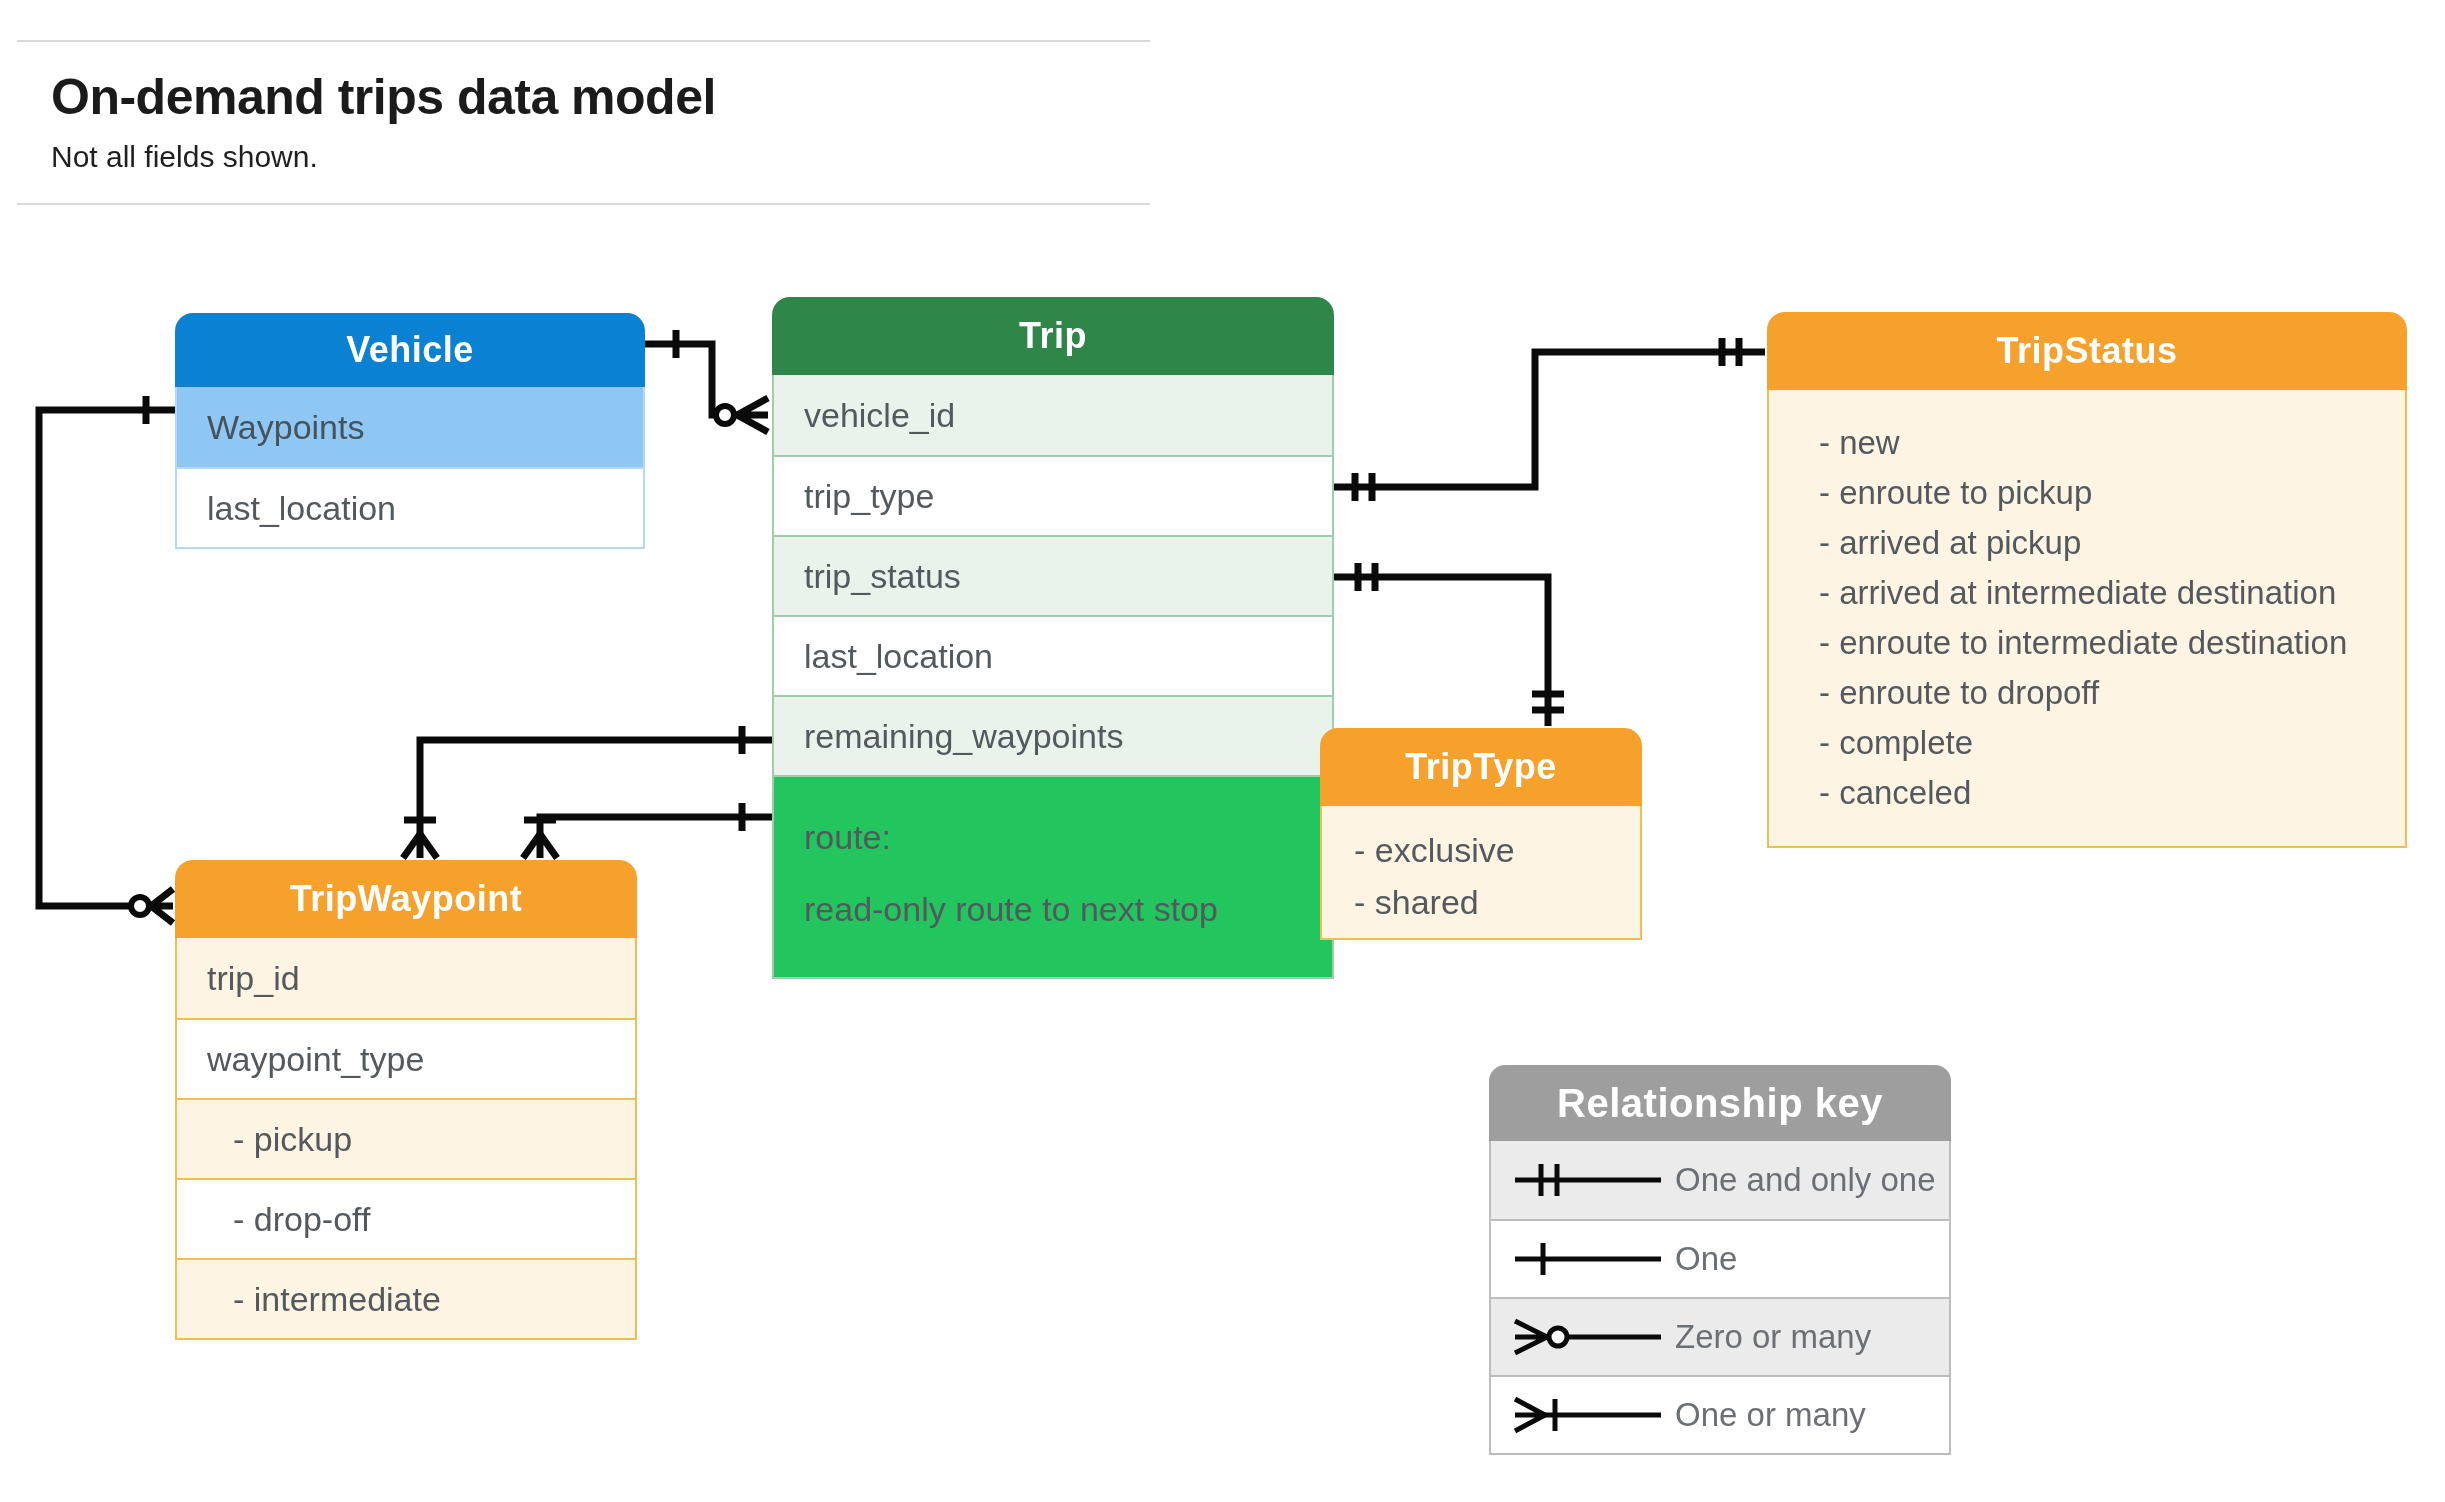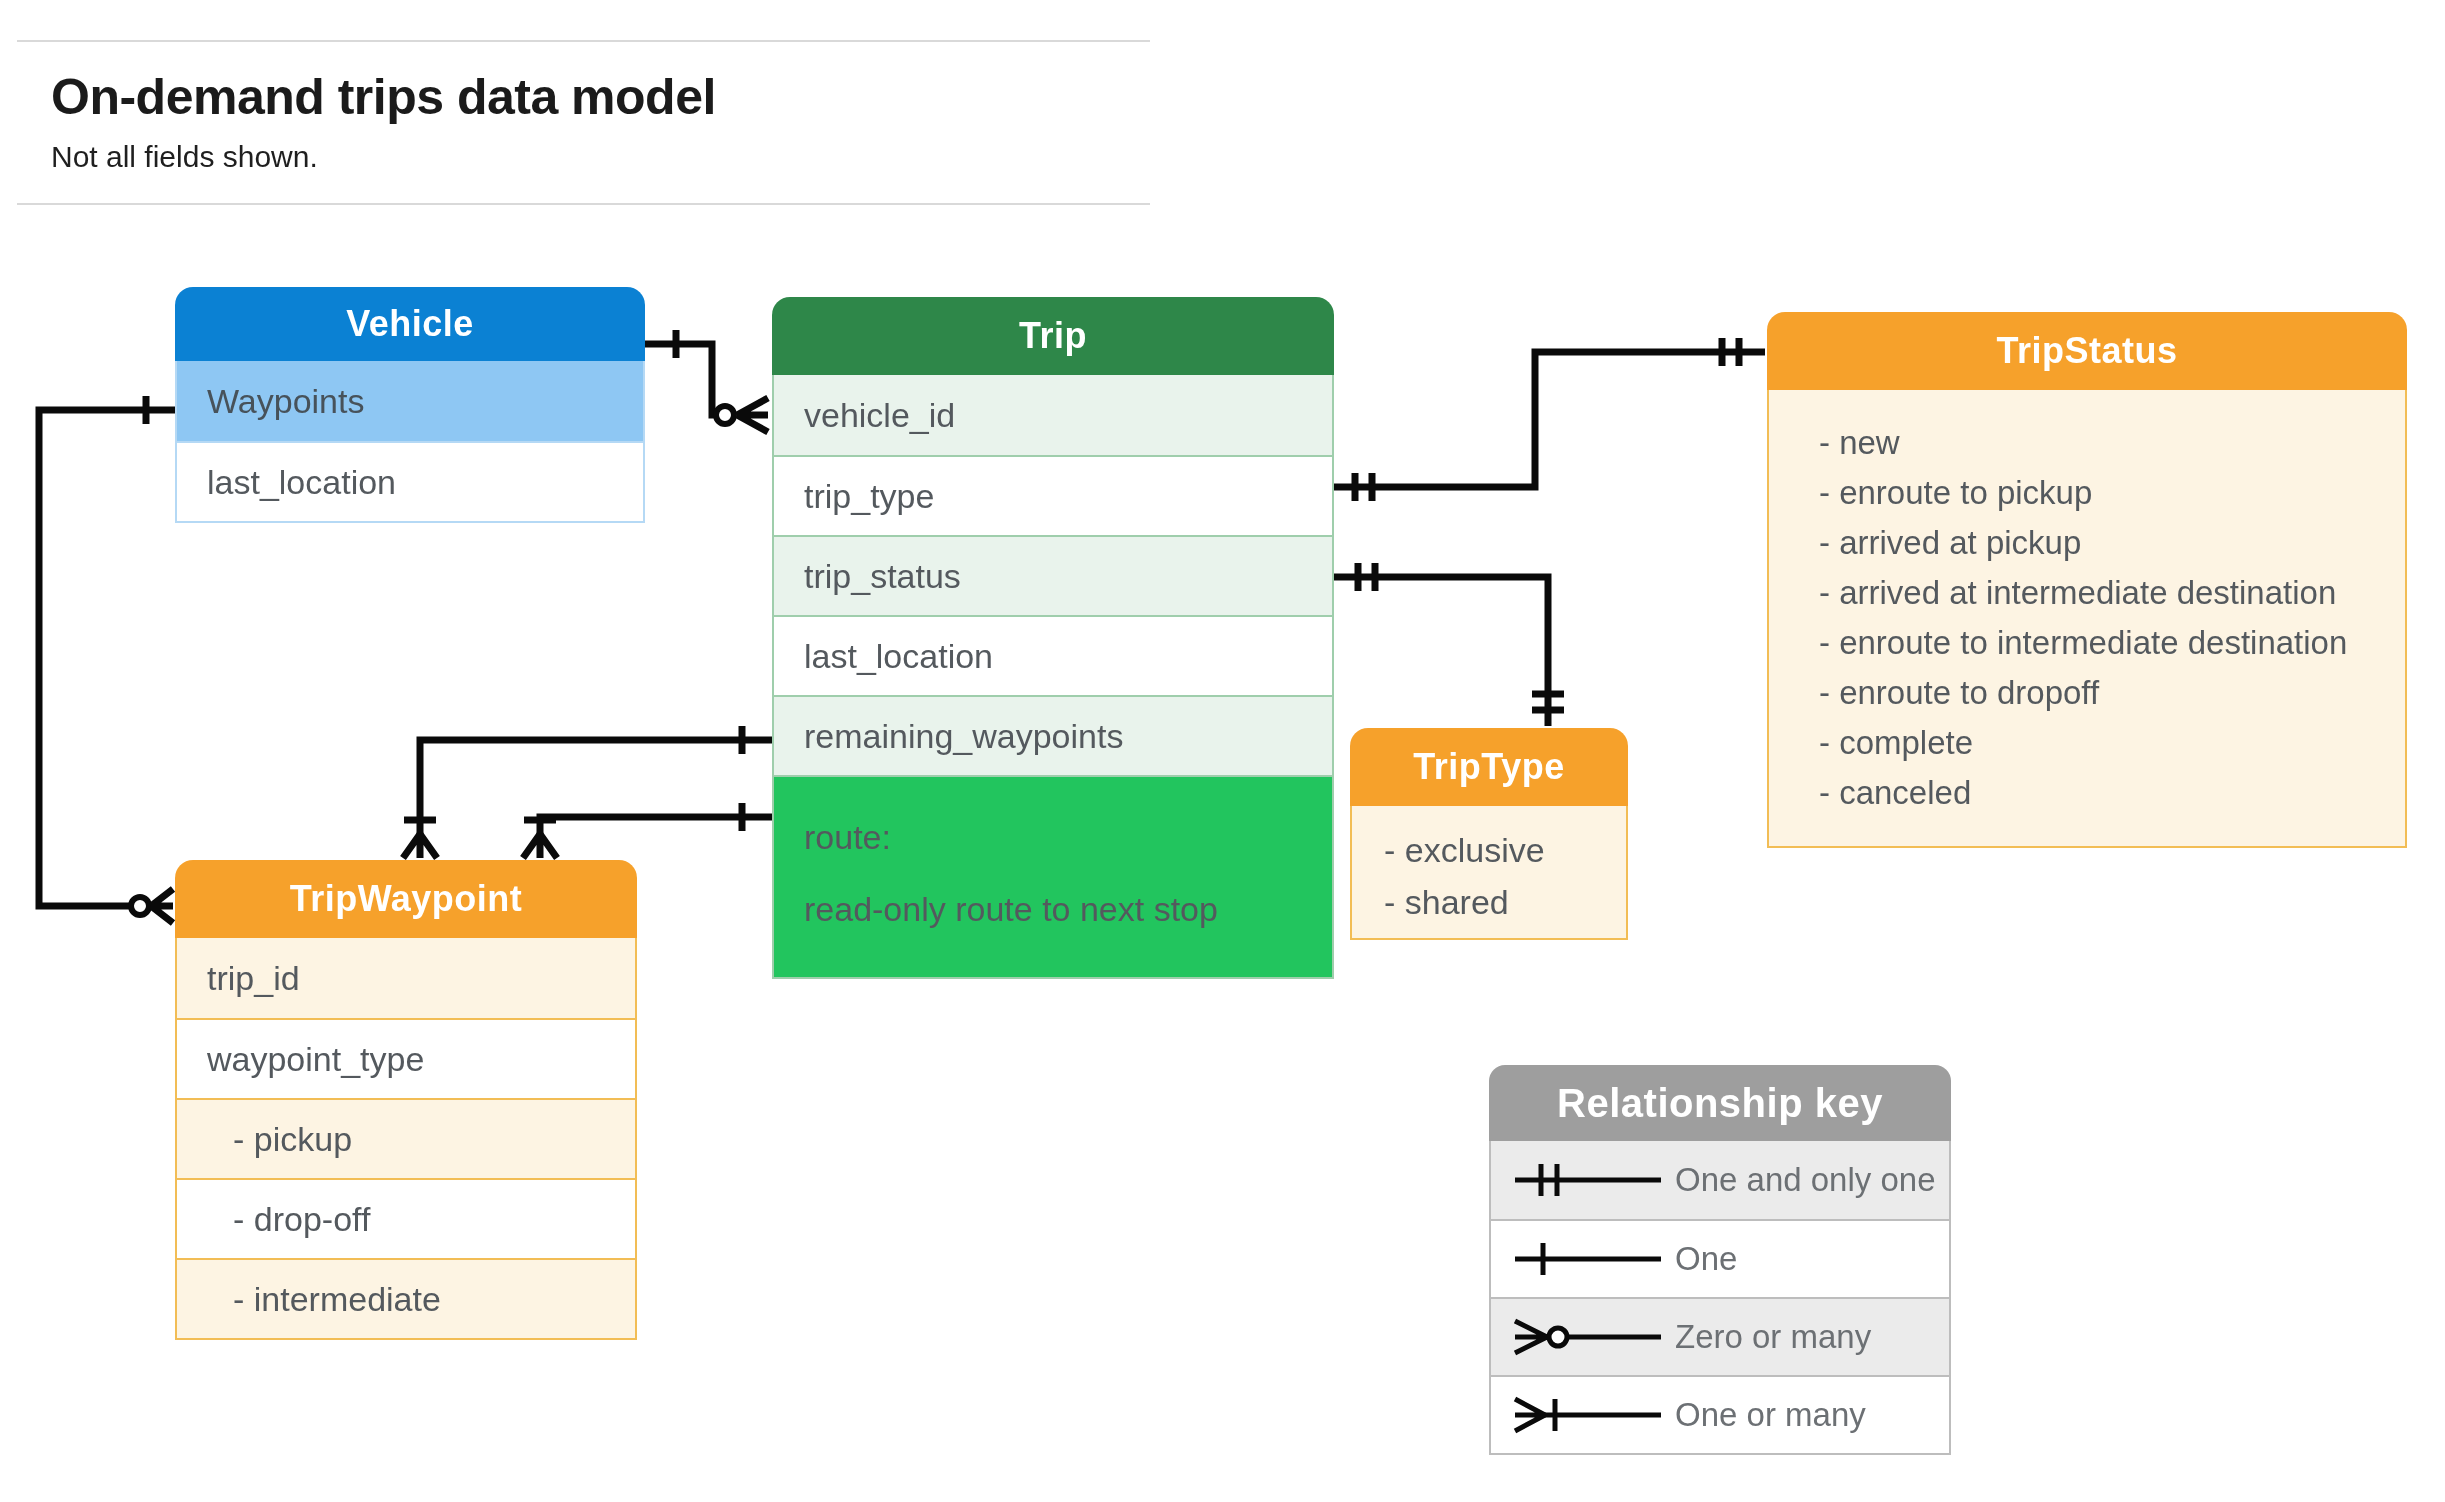--- a/index.html
+++ b/index.html
@@ -16,21 +16,21 @@
     height:78px;border-radius:18px 18px 0 0;display:flex;align-items:center;justify-content:center;
     color:#ffffff;font-weight:bold;font-size:36px;letter-spacing:0.5px;
   }
   .entity-body{border-style:solid;border-width:0 2px 2px 2px;background:#ffffff;}
   .row{height:80px;box-sizing:border-box;display:flex;align-items:center;
        padding-left:30px;font-size:34px;color:#54595e;}
   .row + .row{border-top-style:solid;border-top-width:2px;}
   .row.indent{padding-left:56px;}
 
   
-  #table-vehicle{left:175px;top:287px;width:470px;}
+  #table-vehicle{left:175px;top:313px;width:470px;}
   #table-vehicle .entity-header{background:#0b81d3;height:74px;}
   #table-vehicle .entity-body{border-color:#b5d9f5;}
   #table-vehicle .row + .row{border-top-color:#b5d9f5;}
   #table-vehicle .row.highlight{background:#8ec7f3;color:#47525a;}
 
   
   #table-trip{left:772px;top:297px;width:562px;}
   #table-trip .entity-header{background:#2e8749;}
   #table-trip .entity-body{border-color:#9fceac;}
   #table-trip .row + .row, #table-trip .route-row{border-top:2px solid #9fceac;}
@@ -42,21 +42,21 @@
   .orange .entity-header{background:#f6a12b;}
   .orange .entity-body{border-color:#f2bd55;}
   .orange .row + .row{border-top-color:#f2bd55;}
   .orange .row.cream{background:#fdf4e3;}
 
   #table-tripstatus{left:1767px;top:312px;width:640px;}
   #table-tripstatus .entity-body{background:#fdf4e3;height:458px;box-sizing:border-box;
       padding:28px 0 0 50px;}
   #table-tripstatus .enum-line{font-size:33px;color:#54595e;line-height:50px;}
 
-  #table-triptype{left:1350px;top:728px;width:278px;}
+  #table-triptype{left:1320px;top:728px;width:322px;}
   #table-triptype .entity-body{background:#fdf4e3;height:134px;box-sizing:border-box;padding:18px 0 0 32px;}
   #table-triptype .enum-line{font-size:34px;color:#54595e;line-height:52px;}
 
   #table-tripwaypoint{left:175px;top:860px;width:462px;}
 
   
   #legend{left:1489px;top:1065px;width:462px;}
   #legend .entity-header{background:#9e9e9e;height:76px;font-size:40px;border-radius:16px 16px 0 0;}
   #legend .entity-body{border-color:#bdbdbd;}
   #legend .legend-row{height:78px;box-sizing:border-box;display:flex;align-items:center;padding-left:22px;}

